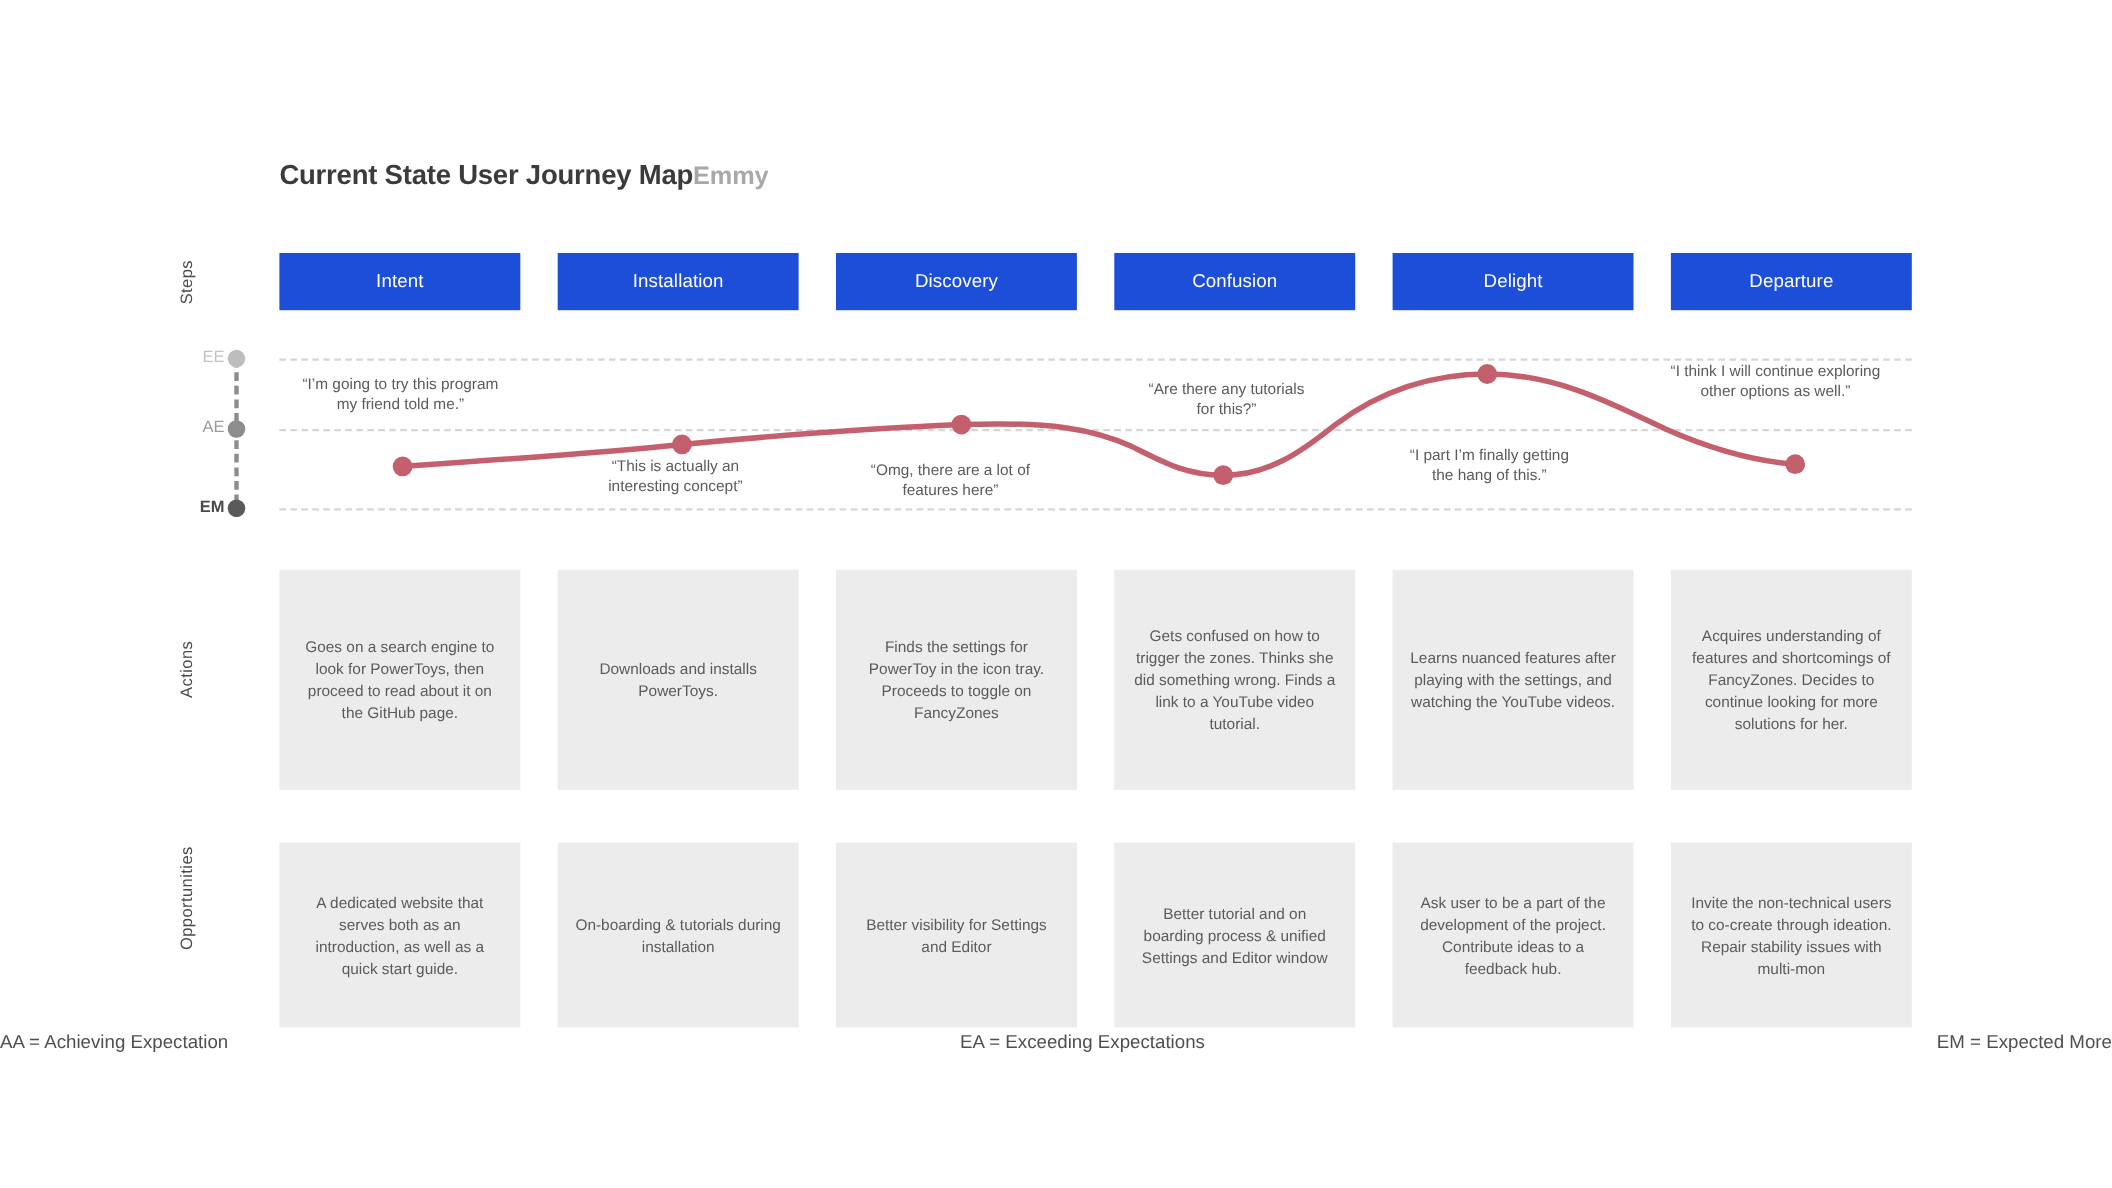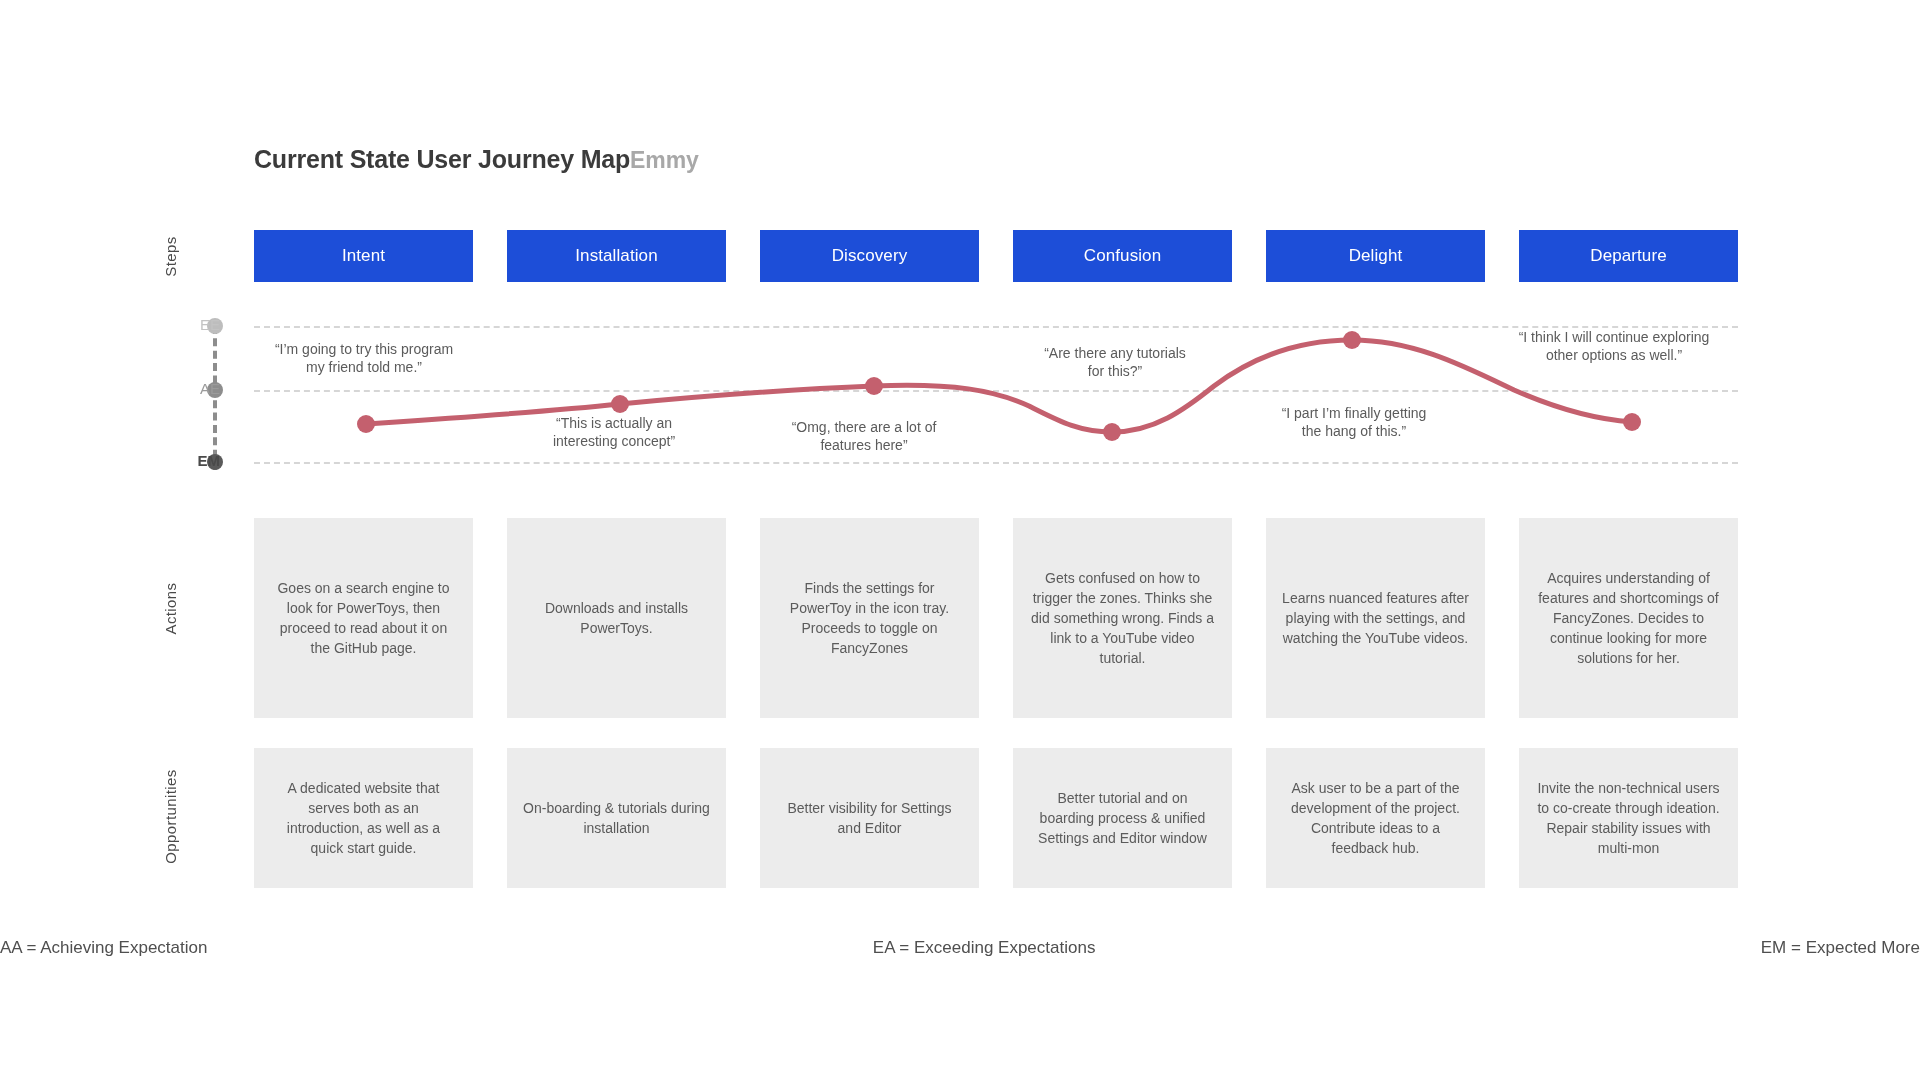--- a/index.html
+++ b/index.html
@@ -66,21 +66,21 @@
     border-left: 4px dashed #8d8d8d;
   }
   .axis-dot {
     position: absolute; left: 7px; width: 16px; height: 16px;
     border-radius: 50%;
   }
   .axis-dot.ee { top: 0px;   background: #bdbdbd; }
   .axis-dot.ae { top: 64px;  background: #8d8d8d; }
   .axis-dot.em { top: 136px; background: #5a5a5a; }
   .axis-tick-label {
-    position: absolute; right: 40px;
+    position: absolute; right: 56px;
     font-size: 15px; text-align: left; white-space: nowrap;
   }
   .axis-tick-label.ee { top: -2px;  color: #c3c3c3; }
   .axis-tick-label.ae { top: 62px;  color: #9b9b9b; }
   .axis-tick-label.em { top: 134px; color: #4a4a4a; font-weight: bold; }
 
   
   .journey-svg { position: absolute; left: 0; top: 0; overflow: visible; }
 
   
@@ -91,21 +91,21 @@
     white-space: pre-line;
   }
 
   
   .card-band {
     position: absolute; left: 254px;
     width: 1484px;
     display: flex; gap: 34px;
   }
   .card-band.actions { top: 518px; height: 200px; }
-  .card-band.opportunities { top: 748px; height: 140px; }
+  .card-band.opportunities { top: 766px; height: 168px; }
   .card {
     flex: 1; background: #ececec;
     display: flex; align-items: center; justify-content: center;
     padding: 10px 16px;
   }
   .card-text {
     font-size: 14px; line-height: 1.44;
     color: #5b5b5b; text-align: center;
   }
 

